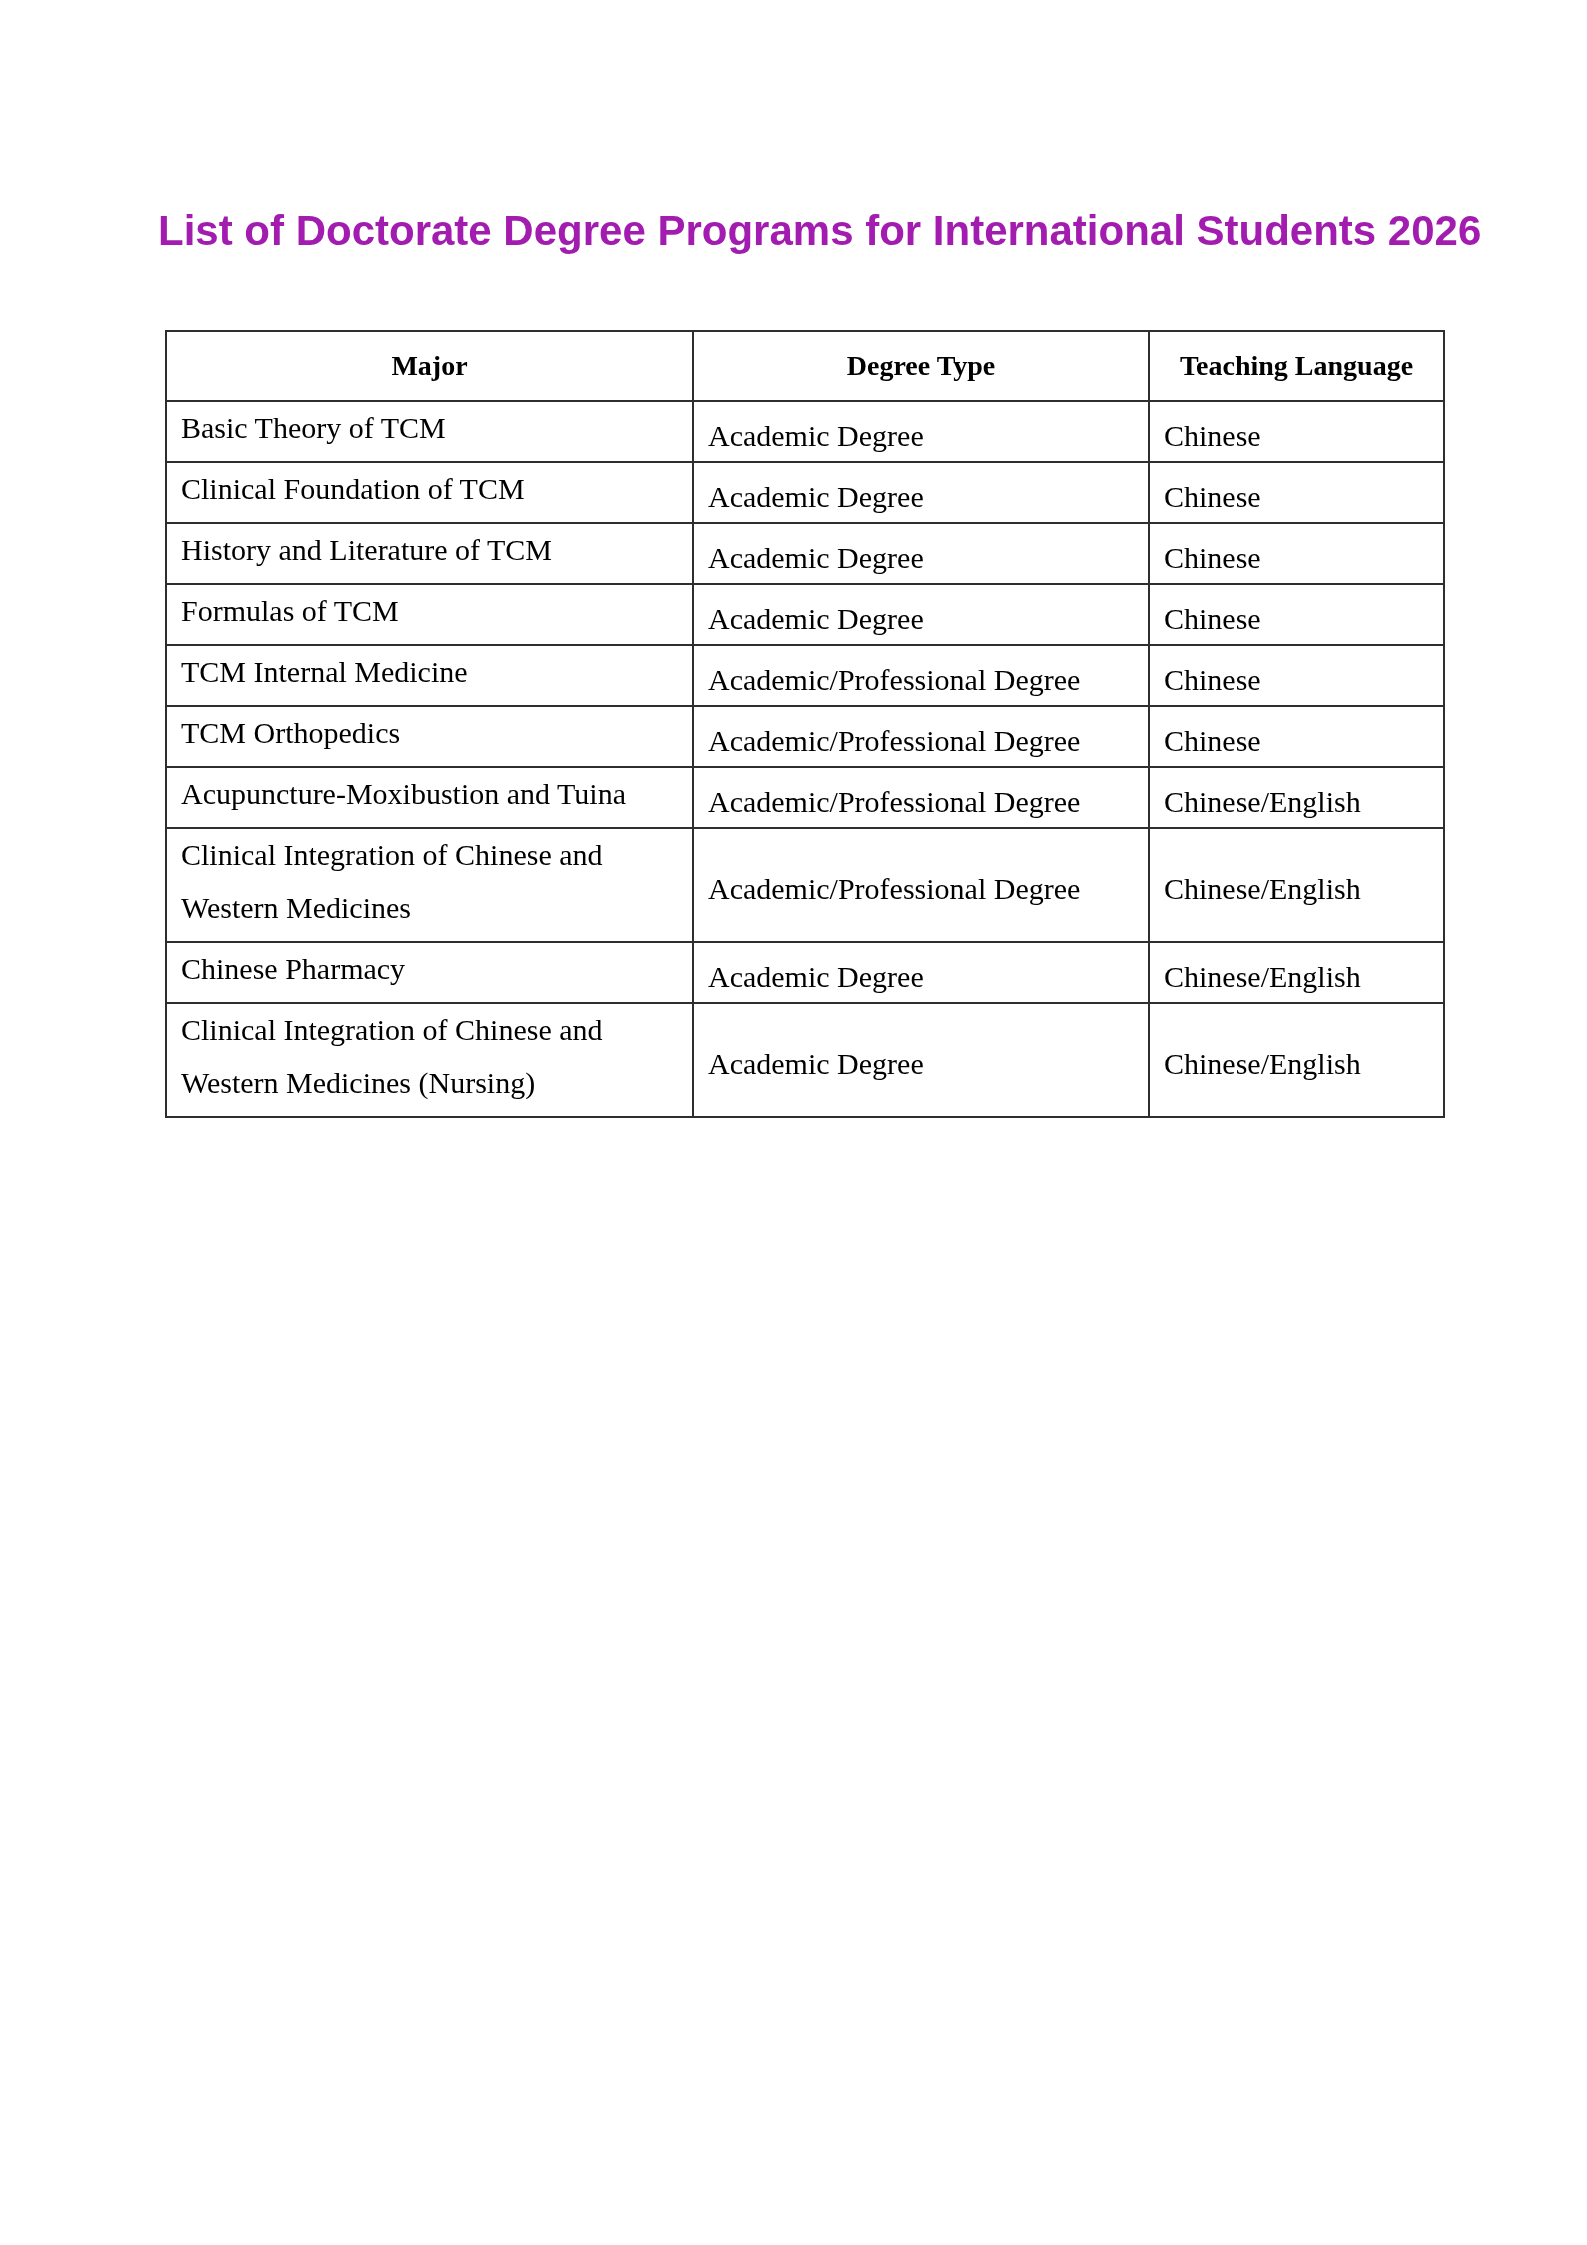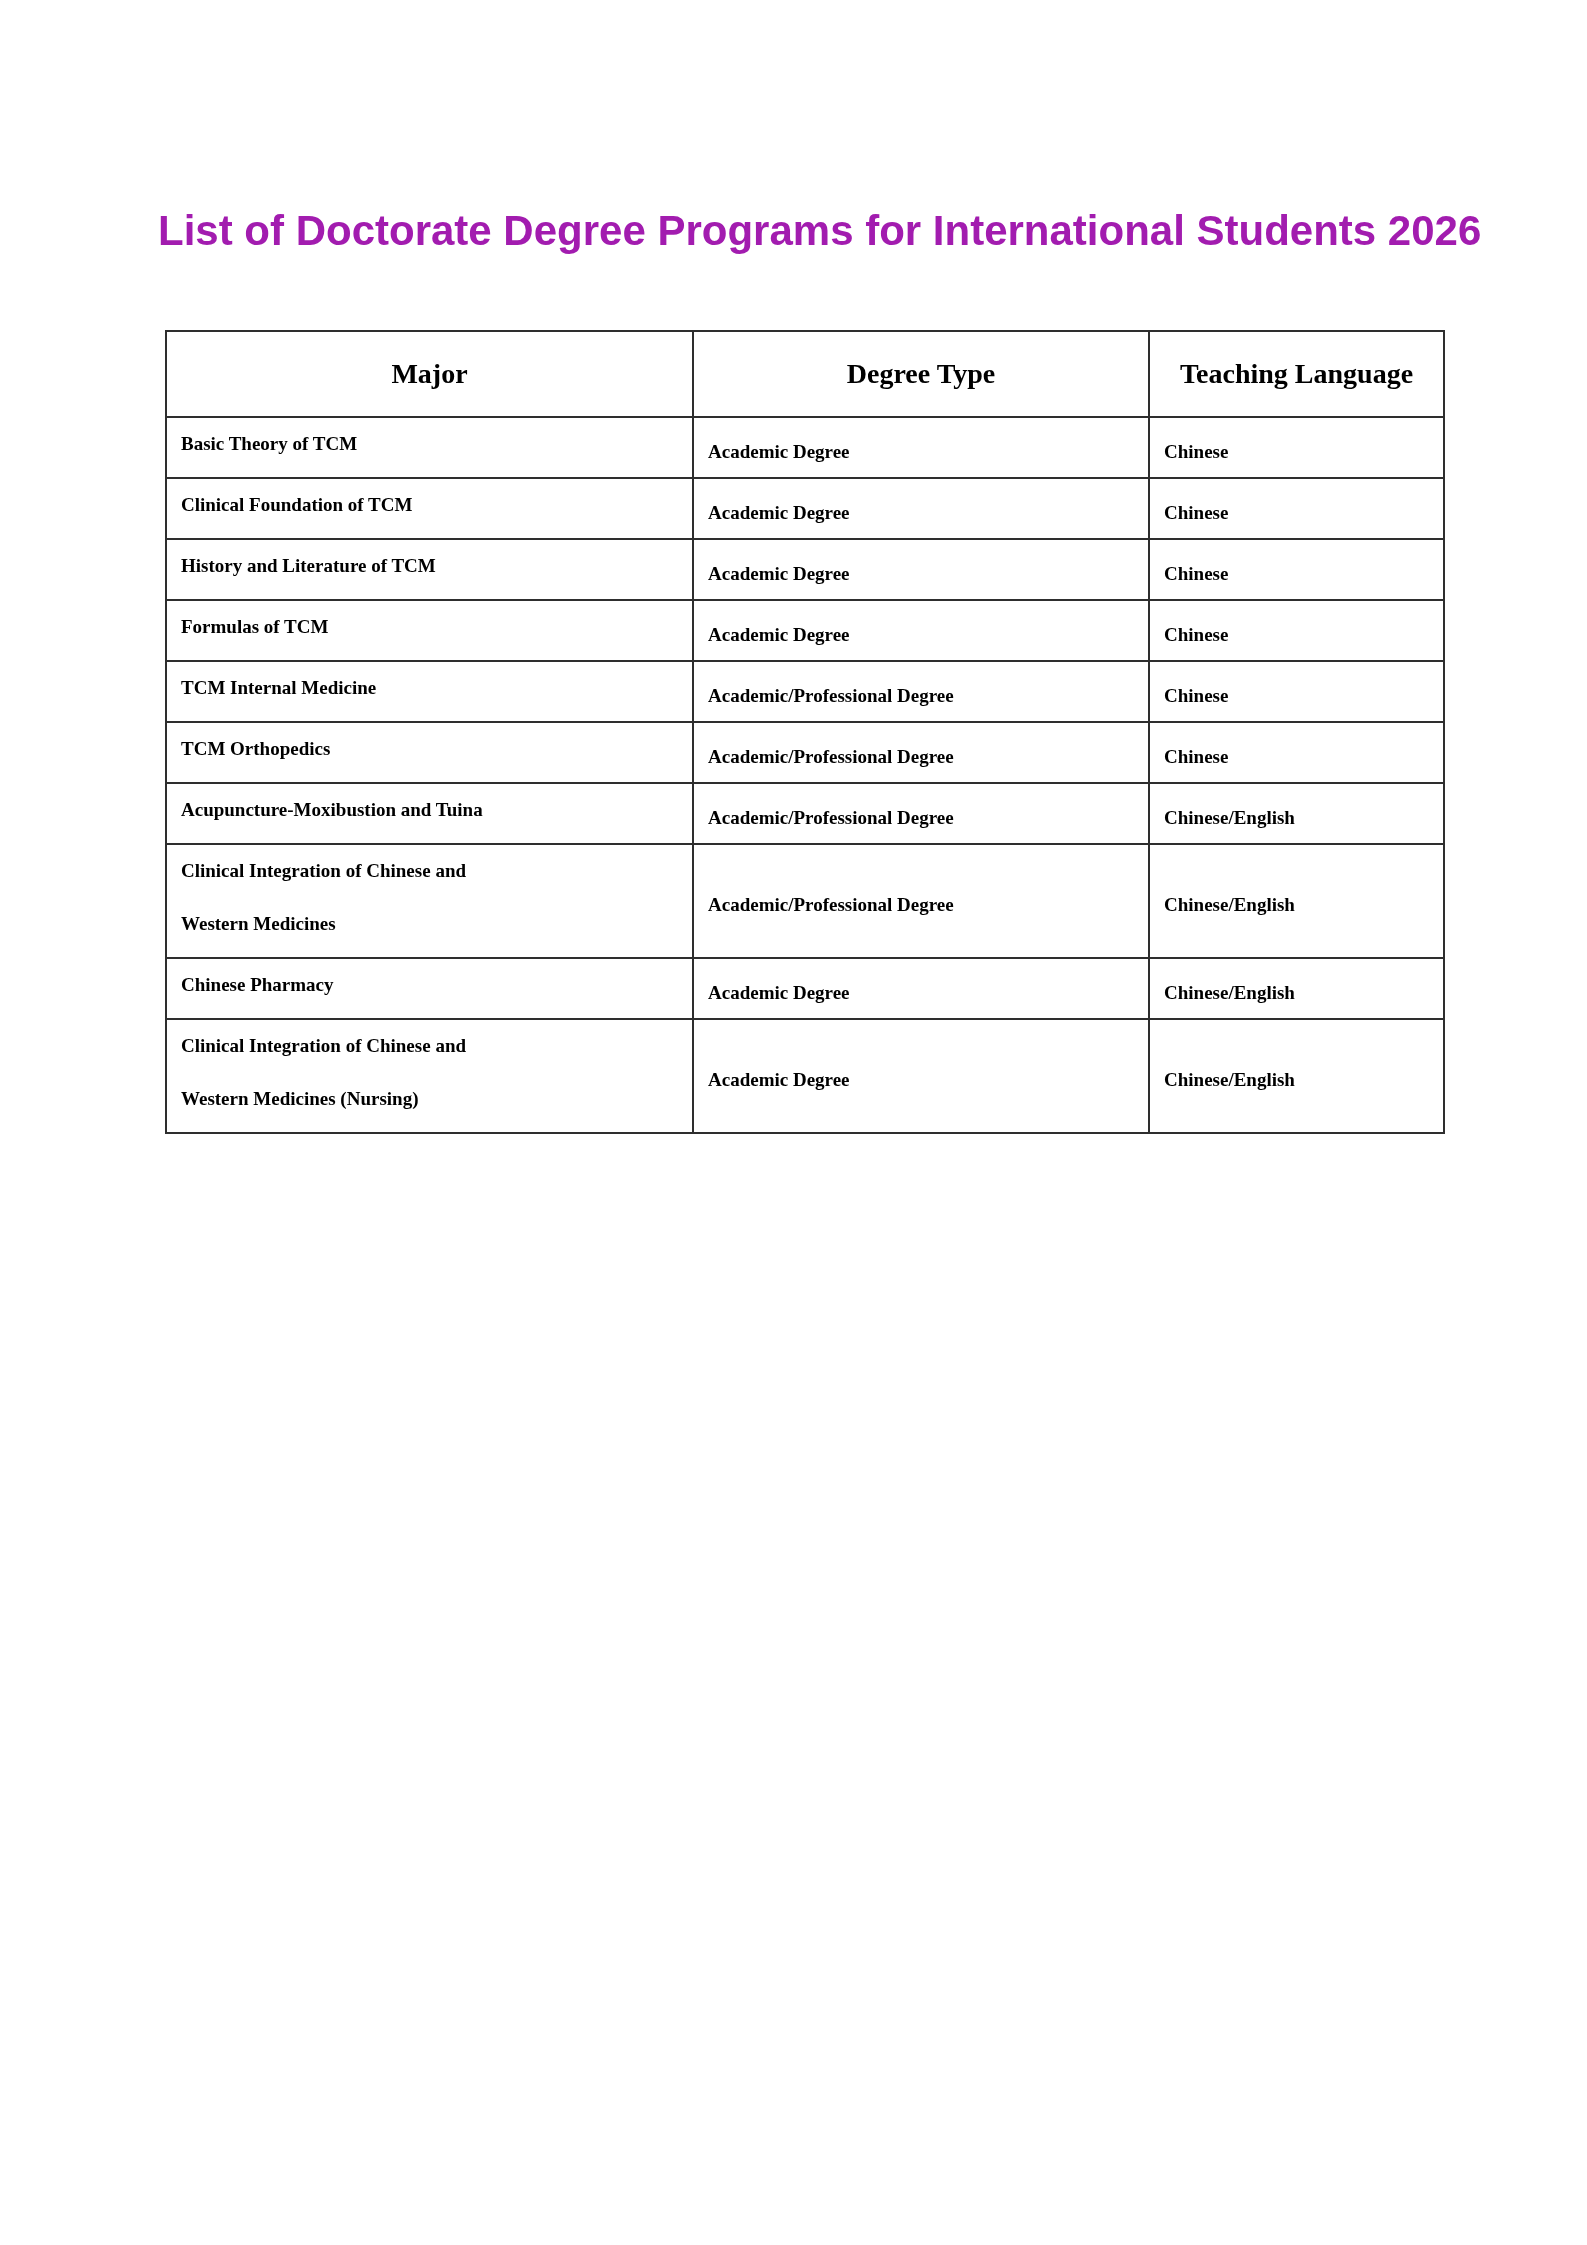--- a/index.html
+++ b/index.html
@@ -37,25 +37,25 @@
   table.programs, table.programs th, table.programs td {
     border: 2px solid #2e2e2e;
   }
   table.programs th {
     height: 68px;
     font-family: "Liberation Serif", "DejaVu Serif", serif;
     font-weight: 700;
     font-size: 28px;
     text-align: center;
     vertical-align: middle;
-    padding: 8px 8px;
+    padding: 0 8px;
   }
   table.programs td {
-    font-size: 19px;
-    font-weight: 700;
+    font-size: 30px;
+    font-weight: 400;
     background: #ffffff;
     overflow: hidden;
     margin-top: 39px;
   }
   tr.row-single { height: 56px; }
   tr.row-double { height: 112px; }
   td.cell-major {
     vertical-align: top;
     text-align: left;
     padding: 6px 14px 0 14px;

